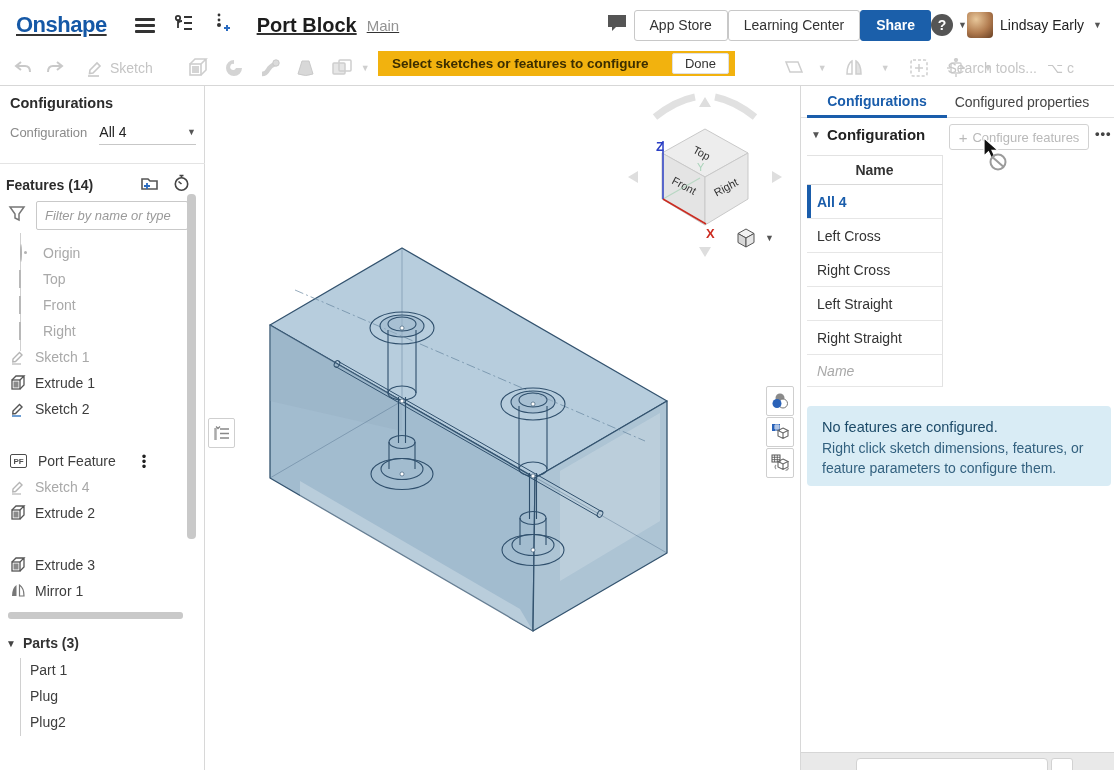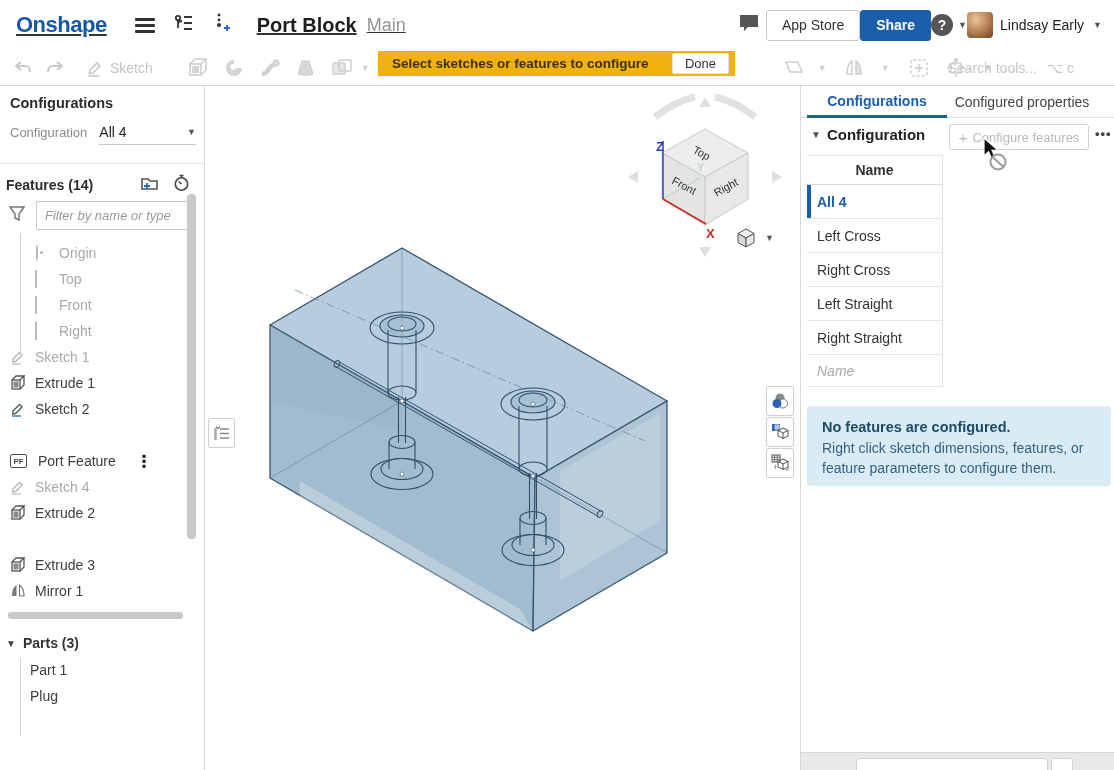--- a/index.html
+++ b/index.html
@@ -6,21 +6,21 @@
   html,body { width:1114px; height:770px; overflow:hidden; background:#fff;
     font-family:"Liberation Sans","DejaVu Sans",sans-serif; color:#333; }
 
   
   #header { position:absolute; left:0; top:0; width:1114px; height:50px; background:#fff; display:flex; align-items:center;text-decoration:underline; }
   #logo { font-size:22px; font-weight:bold; color:#1558a6; letter-spacing:-0.5px; margin-left:16px; }
   #hamburger { margin-left:28px; width:20px; cursor:pointer; }
   #hamburger div { height:3px; background:#333; margin:3px 0; border-radius:1px; }
   .hdr-icon { margin-left:18px; }
   #doc-title { font-size:20px; font-weight:700; color:#1d1d1d; margin-left:26px; }
-  #doc-workspace { font-size:18px; color:#939393; margin-left:10px; }
+  #doc-workspace { font-size:15px; color:#939393; margin-left:10px; }
   #header-right { position:absolute; right:12px; top:0; height:50px; display:flex; align-items:center; }
   .hdr-btn { height:31px; padding:0 15px; border:1px solid #c8c8c8; border-radius:3px; background:#fff;
     font-size:14px; color:#333; display:flex; align-items:center; cursor:pointer; }
   .hdr-btn.primary { background:#1b5faa; border-color:#1b5faa; color:#fff; font-weight:600; }
   #help-circle { width:22px; height:22px; border-radius:50%; background:#555; color:#fff; font-weight:bold;
     font-size:14px; display:flex; align-items:center; justify-content:center; }
   .caret { font-size:9px; color:#555; margin-left:2px; }
   #avatar { width:26px; height:26px; border-radius:4px;
     background:radial-gradient(circle at 35% 28%, #e8c79a, #b07a4e 55%, #6e4426 95%); }
   #user-name { font-size:14px; color:#222; }
@@ -51,21 +51,21 @@
   #features-title { font-size:14px; font-weight:700; color:#2c2c2c; flex:1; }
   #filter-row { position:absolute; left:8px; top:114px; width:190px; height:30px; display:flex; align-items:center; }
   #filter-input { margin-left:10px; width:152px; height:29px; border:1px solid #c9c9c9; border-radius:2px;
     padding:0 8px; font-size:13px; font-style:italic; color:#555; font-family:inherit; }
   #filter-input::placeholder { color:#9a9a9a; font-style:italic; }
 
   #feature-list { position:absolute; left:0; top:147px; width:205px; height:388px; overflow:hidden; }
   .tree-line { position:absolute; width:1px; background:#d0d0d0; left:20px; }
   .feat-row { position:absolute; left:0; width:184px; height:26px; display:flex; align-items:center;
     padding-left:10px; font-size:14px; color:#3d3d3d; cursor:pointer; }
-  .feat-row.child { padding-left:34px; }
+  .feat-row.child { padding-left:18px; }
   .feat-row.disabled { color:#a9a9a9; }
   .fi { width:16px; height:16px; margin-right:9px; flex:none; position:relative; }
   .origin-glyph { width:11px; height:11px; border:1.5px solid #b3b3b3; border-radius:50%; margin:2px; }
   .origin-glyph::after { content:""; position:absolute; left:6px; top:6px; width:3px; height:3px; border-radius:50%; background:#b3b3b3; }
   .plane-glyph { width:12px; height:9px; border:1.5px solid #b8b8b8; transform:skewX(-22deg); margin:3px 1px; }
   .pf-box { width:17px; height:14px; border:1.5px solid #4c4c4c; border-radius:2px; font-size:8px; font-weight:700;
     color:#4c4c4c; display:flex; align-items:center; justify-content:center; margin-top:1px; }
   .dots-menu { margin-left:26px; color:#222; font-size:13px; letter-spacing:0; line-height:5px; }
   #h-scrollbar { position:absolute; left:8px; top:526px; width:175px; height:7px; border-radius:3px; background:#c9c9c9; }
   #v-scrollbar { position:absolute; left:187px; top:108px; width:9px; height:345px; border-radius:4px; background:#c9c9c9; }
@@ -98,21 +98,21 @@
   #rp-more { position:absolute; left:294px; top:40px; color:#444; font-weight:700; letter-spacing:1px; font-size:13px; cursor:pointer; }
   #cfg-table { position:absolute; left:6px; top:69px; width:136px; border-top:1px solid #e2e2e2; }
   .tbl-hdr { height:29px; border-bottom:1px solid #d9d9d9; border-right:1px solid #e2e2e2; display:flex;
     align-items:center; justify-content:center; font-size:14px; font-weight:700; color:#333; }
   .tbl-row { height:34px; border-bottom:1px solid #e6e6e6; border-right:1px solid #e2e2e2; display:flex;
     align-items:center; padding-left:10px; font-size:14px; color:#333; cursor:pointer; }
   .tbl-row.selected { color:#1a5dab; box-shadow:inset 4px 0 0 #1a5dab; font-weight:600; }
   .tbl-row.placeholder { color:#a9a9a9; font-style:italic; height:32px; }
   #info-box { position:absolute; left:6px; top:320px; width:304px; height:80px; background:#d9ecf5; border-radius:4px;
     padding:13px 15px; }
-  #info-title { font-size:14.5px; font-weight:700; color:#1c4a68; }
+  #info-title { font-size:14.5px; font-weight:400; color:#1c4a68; }
   #info-body { font-size:14px; color:#33617f; line-height:1.45; margin-top:3px; }
   #rp-bottom { position:absolute; left:0; bottom:0; width:314px; height:18px; background:#e9e9e9; border-top:1px solid #d6d6d6; }
   #rp-bottom-tab { position:absolute; left:55px; top:5px; width:192px; height:13px; background:#fff;
     border:1px solid #d2d2d2; border-radius:4px 4px 0 0; }
   #rp-bottom-box { position:absolute; left:250px; top:5px; width:22px; height:13px; background:#fff;
     border:1px solid #d2d2d2; border-radius:3px 3px 0 0; }
   #cursor-wrap { position:absolute; left:180px; top:50px; pointer-events:none; }
 </style>
 </head>
 <body>
@@ -146,20 +146,21 @@
   <div id="doc-title">Port Block</div>
   <div id="doc-workspace">Main</div>
 
   <div id="header-right">
     <span style="margin-right:6px;">
       <svg width="22" height="20" viewBox="0 0 22 20">
           <path fill="#555" d="M2 2 h18 v12 h-10 l-4 4 v-4 h-4 z" rx="3"></path>
         </svg>
     </span>
     <button class="hdr-btn">App Store</button>
+    <button class="hdr-btn">Learning Center</button>
     <button class="hdr-btn primary">Share</button>
     <span style="display:flex;align-items:center;gap:3px;">
       <span id="help-circle">?</span>
       <span class="caret">▼</span>
     </span>
     <span style="display:flex;align-items:center;gap:7px;">
       <span id="avatar"></span>
       <span id="user-name">Lindsay Early</span>
       <span class="caret">▼</span>
     </span>
@@ -417,20 +418,23 @@
     <span class="parts-caret">▼</span>
     <span>Parts (3)</span>
   </div>
   <div class="tree-line" style="top:572px; height:78px;"></div>
   <div class="part-row" style="top:571px">
       <span>Part 1</span>
     </div>
   <div class="part-row" style="top:597px">
       <span>Plug</span>
     </div>
+  <div class="part-row" style="top:623px">
+      <span>Plug2</span>
+    </div>
 </div>
 
 <div id="canvas">
 
   <svg id="model-svg" width="595" height="684" viewBox="205 85 595 684">
     <g stroke="#33536f" stroke-width="1.3" stroke-linejoin="round">
       <polygon points="402,247 667,400 535,477 270,324" fill="#b7cddd"></polygon>
       <polygon points="270,324 535,477 533,630 270,477" fill="#a2bccf"></polygon>
       <polygon points="535,477 667,400 667,552 533,630" fill="#adc4d4"></polygon>
     </g>

